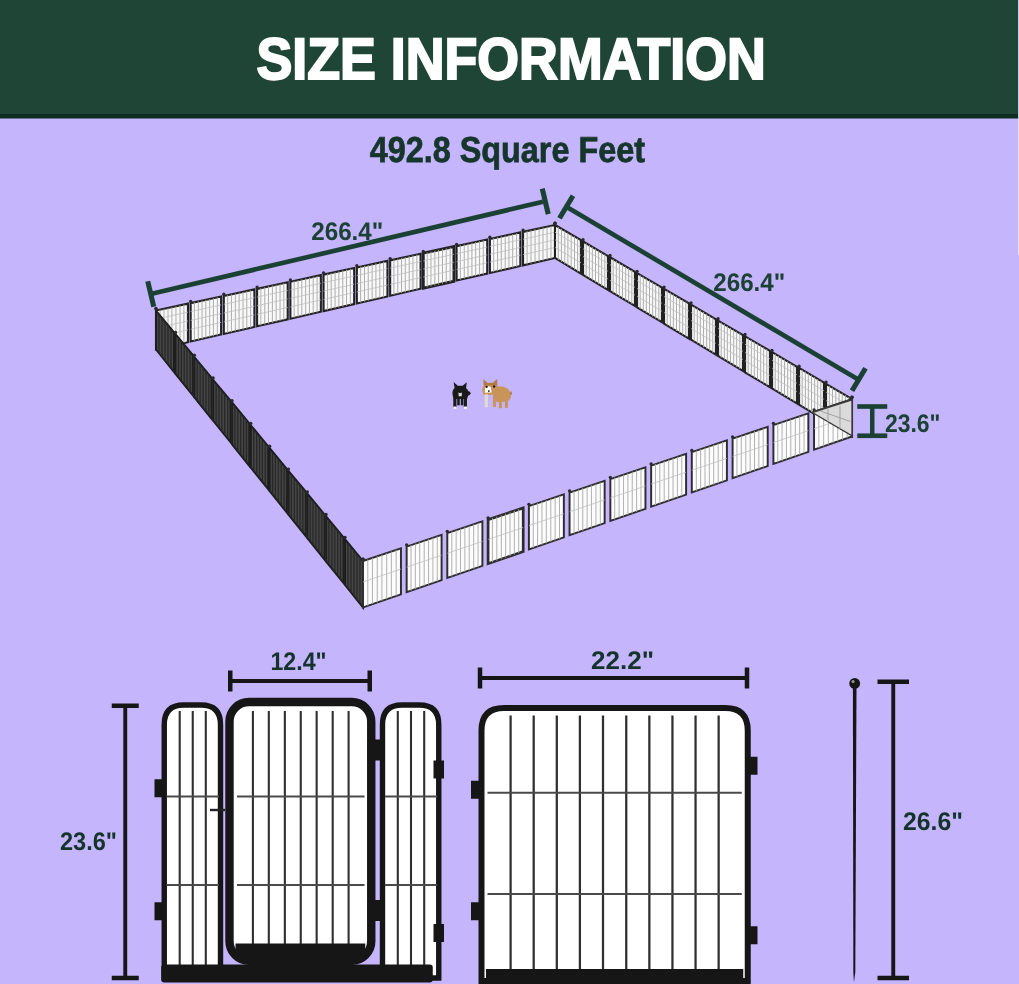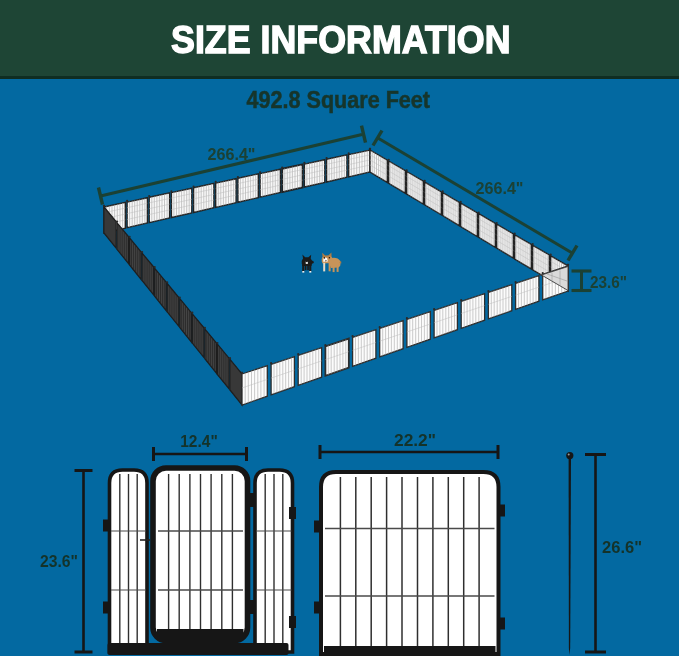--- a/index.html
+++ b/index.html
@@ -1,16 +1,16 @@
 <!DOCTYPE html>
 <html><head>
 <meta charset="utf-8">
 <style>
 html,body { margin:0; padding:0; background:#fff; }
-#page { position:relative; width:679px; height:656px; overflow:hidden; background:#0369a1;text-decoration:underline; }
+#page { position:relative; width:679px; height:656px; overflow:hidden; background:#c4b5fd;text-decoration:underline; }
 svg { position:absolute; left:0; top:0; display:block; }
 </style>
 </head>
 <body>
 <div id="page">
 <svg width="679" height="656" viewBox="0 0 679 656">
 
 <rect x="0" y="0" width="679" height="76" fill="#1e4535"></rect>
 
 <rect x="0" y="76" width="679" height="3" fill="#0f2d22"></rect>

